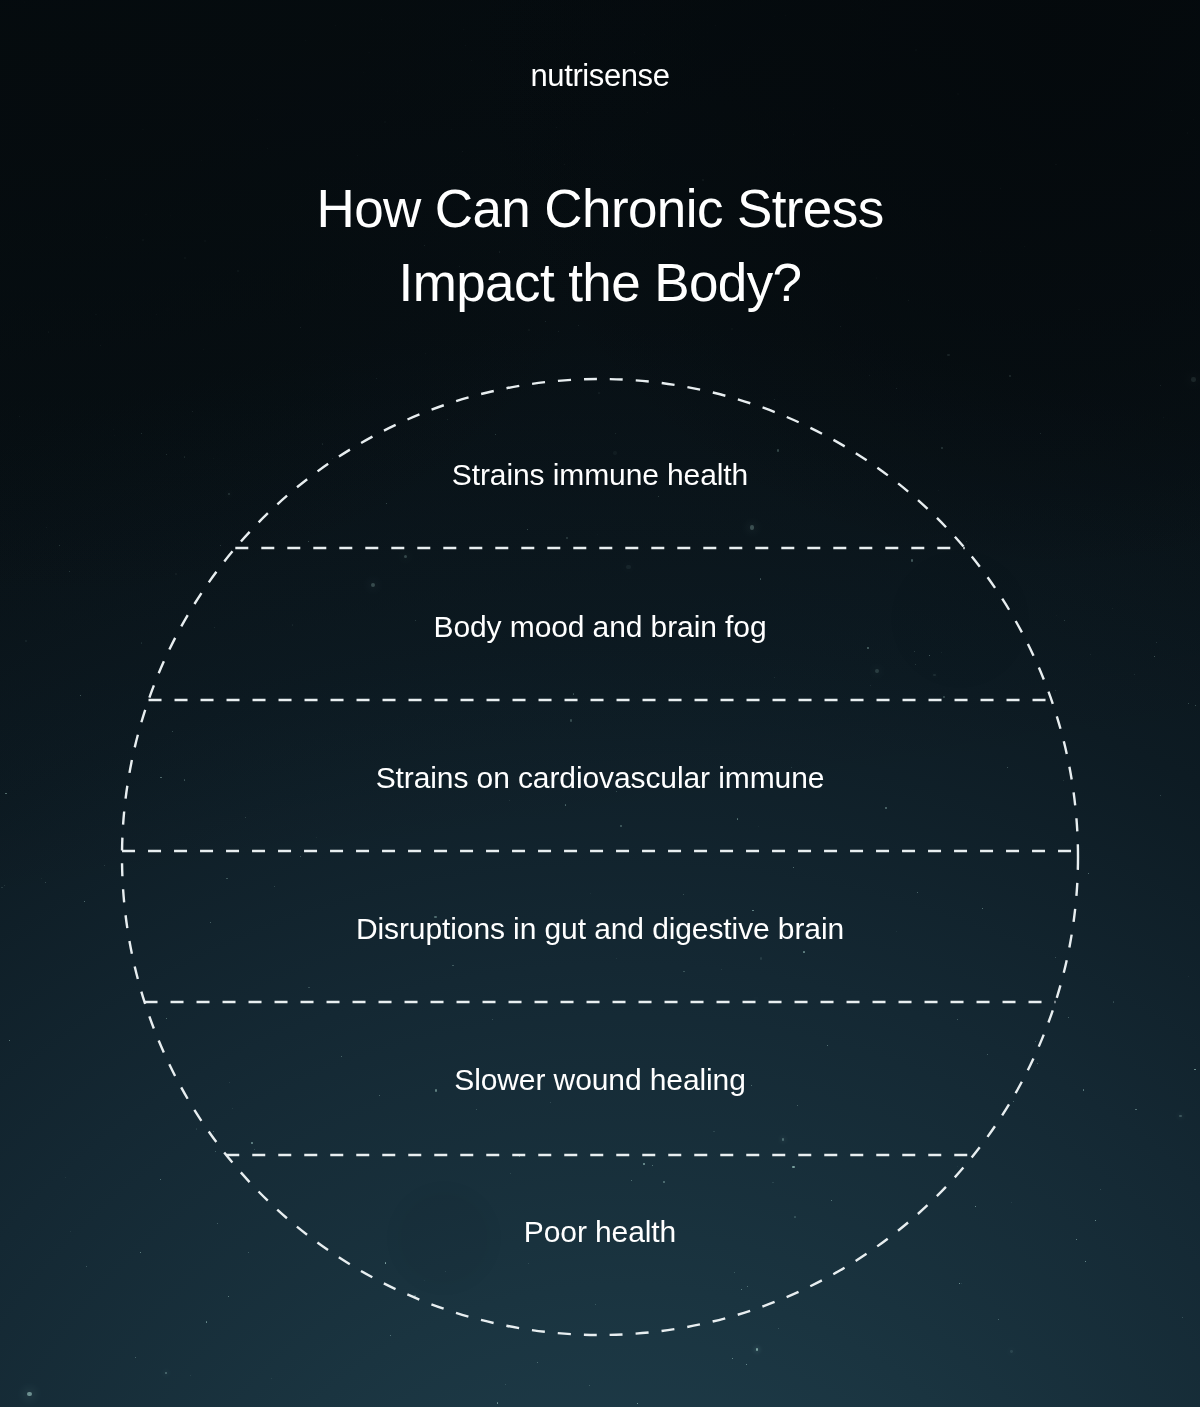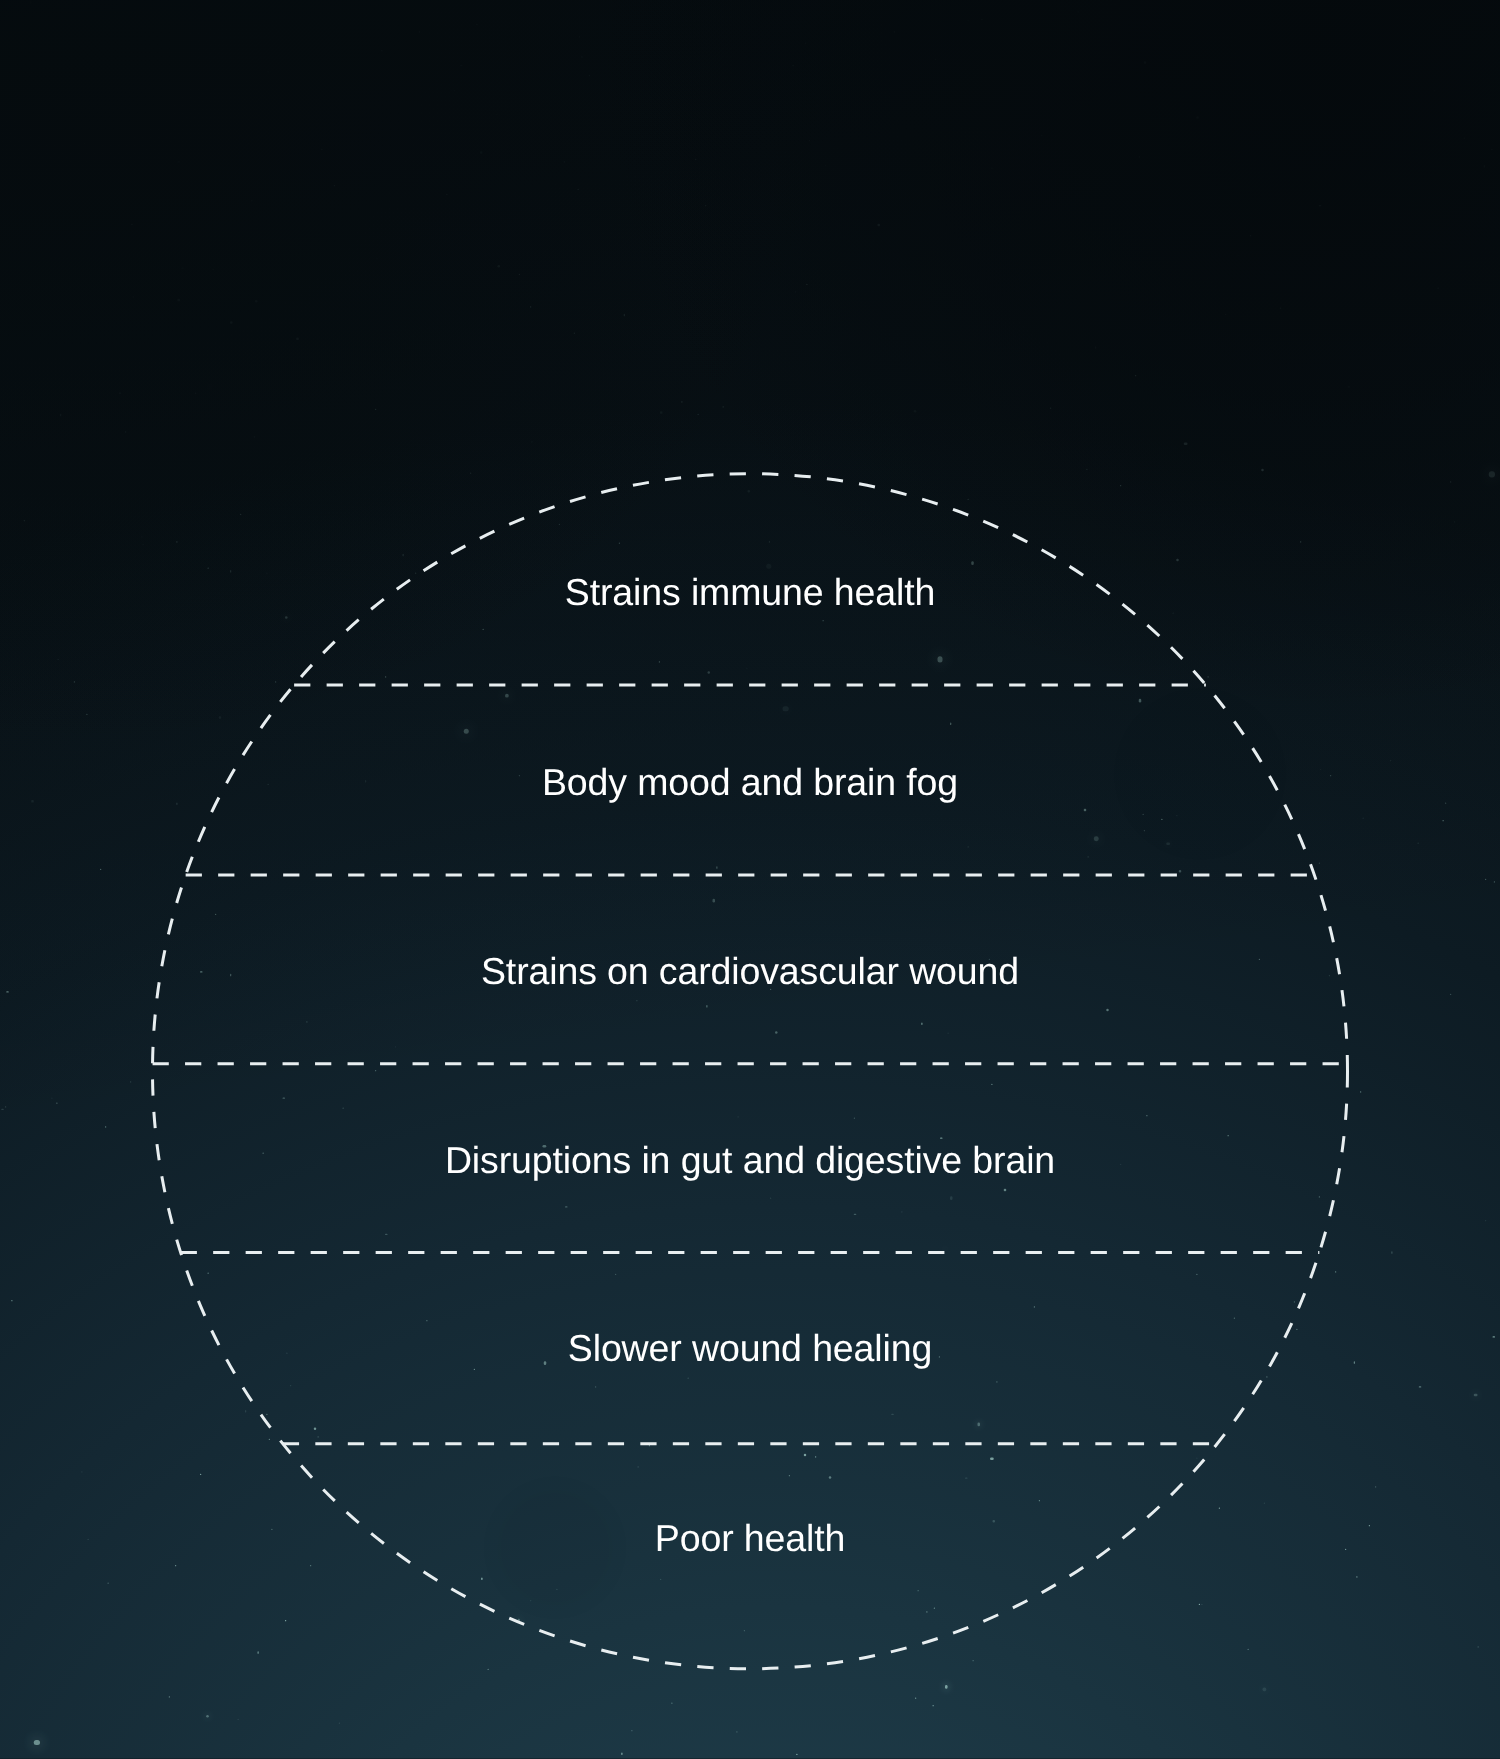--- a/index.html
+++ b/index.html
@@ -403,37 +403,40 @@
       <div class="star" style="left: 757.5px; top: 826.1px; width: 0.9px; height: 0.9px; background: rgb(191, 238, 228); opacity: 0.092;"></div>
       <div class="star" style="left: 201.2px; top: 159.7px; width: 1.1px; height: 1.1px; background: rgb(191, 238, 228); opacity: 0.133;"></div>
       <div class="star" style="left: 773.8px; top: 398.6px; width: 1.1px; height: 1.1px; background: rgb(191, 238, 228); opacity: 0.2;"></div>
       <div class="star" style="left: 308.2px; top: 986.5px; width: 1.4px; height: 1.4px; background: rgb(191, 238, 228); opacity: 0.239;"></div>
       <div class="star" style="left: 160.2px; top: 776.6px; width: 1.4px; height: 1.4px; background: rgb(191, 238, 228); opacity: 0.447;"></div>
       <div class="star" style="left: 397.6px; top: 211.5px; width: 2.3px; height: 2.3px; background: rgb(191, 238, 228); opacity: 0.132;"></div>
       <div class="star" style="left: 1095.3px; top: 1219.5px; width: 1.1px; height: 1.1px; background: rgb(191, 238, 228); opacity: 0.628;"></div>
     </div>
   <div class="bg-vignette"></div>
 
-
+  <div class="brand">nutrisense</div>
+
+  <div class="headline">How Can Chronic Stress
+Impact the Body?</div>
 
   <div class="diagram">
     <svg id="diagram-svg" viewBox="0 0 1200 1407" xmlns="http://www.w3.org/2000/svg">
       <circle id="diagram-circle" fill="none" stroke="#e8eef0" stroke-width="2.4" stroke-dasharray="13 13" stroke-linecap="butt" cx="600" cy="857" r="478"></circle>
       <g id="diagram-dividers">
           <line x1="235.30" x2="964.70" y1="548" y2="548" stroke="#e8eef0" stroke-width="2.4" stroke-dasharray="13 13"></line>
           <line x1="148.52" x2="1051.48" y1="700" y2="700" stroke="#e8eef0" stroke-width="2.4" stroke-dasharray="13 13"></line>
           <line x1="122.04" x2="1077.96" y1="851" y2="851" stroke="#e8eef0" stroke-width="2.4" stroke-dasharray="13 13"></line>
           <line x1="144.52" x2="1055.48" y1="1002" y2="1002" stroke="#e8eef0" stroke-width="2.4" stroke-dasharray="13 13"></line>
           <line x1="226.26" x2="973.74" y1="1155" y2="1155" stroke="#e8eef0" stroke-width="2.4" stroke-dasharray="13 13"></line>
         </g>
     </svg>
   </div>
 
   <div id="band-labels">
       <div class="band-label" style="top: 475px;">Strains immune health</div>
       <div class="band-label" style="top: 627px;">Body mood and brain fog</div>
-      <div class="band-label" style="top: 778px;">Strains on cardiovascular wound</div>
+      <div class="band-label" style="top: 778px;">Strains on cardiovascular immune</div>
       <div class="band-label" style="top: 929px;">Disruptions in gut and digestive brain</div>
       <div class="band-label" style="top: 1080px;">Slower wound healing</div>
       <div class="band-label" style="top: 1232px;">Poor health</div>
     </div>
 
 </div>
 
 </body></html>

